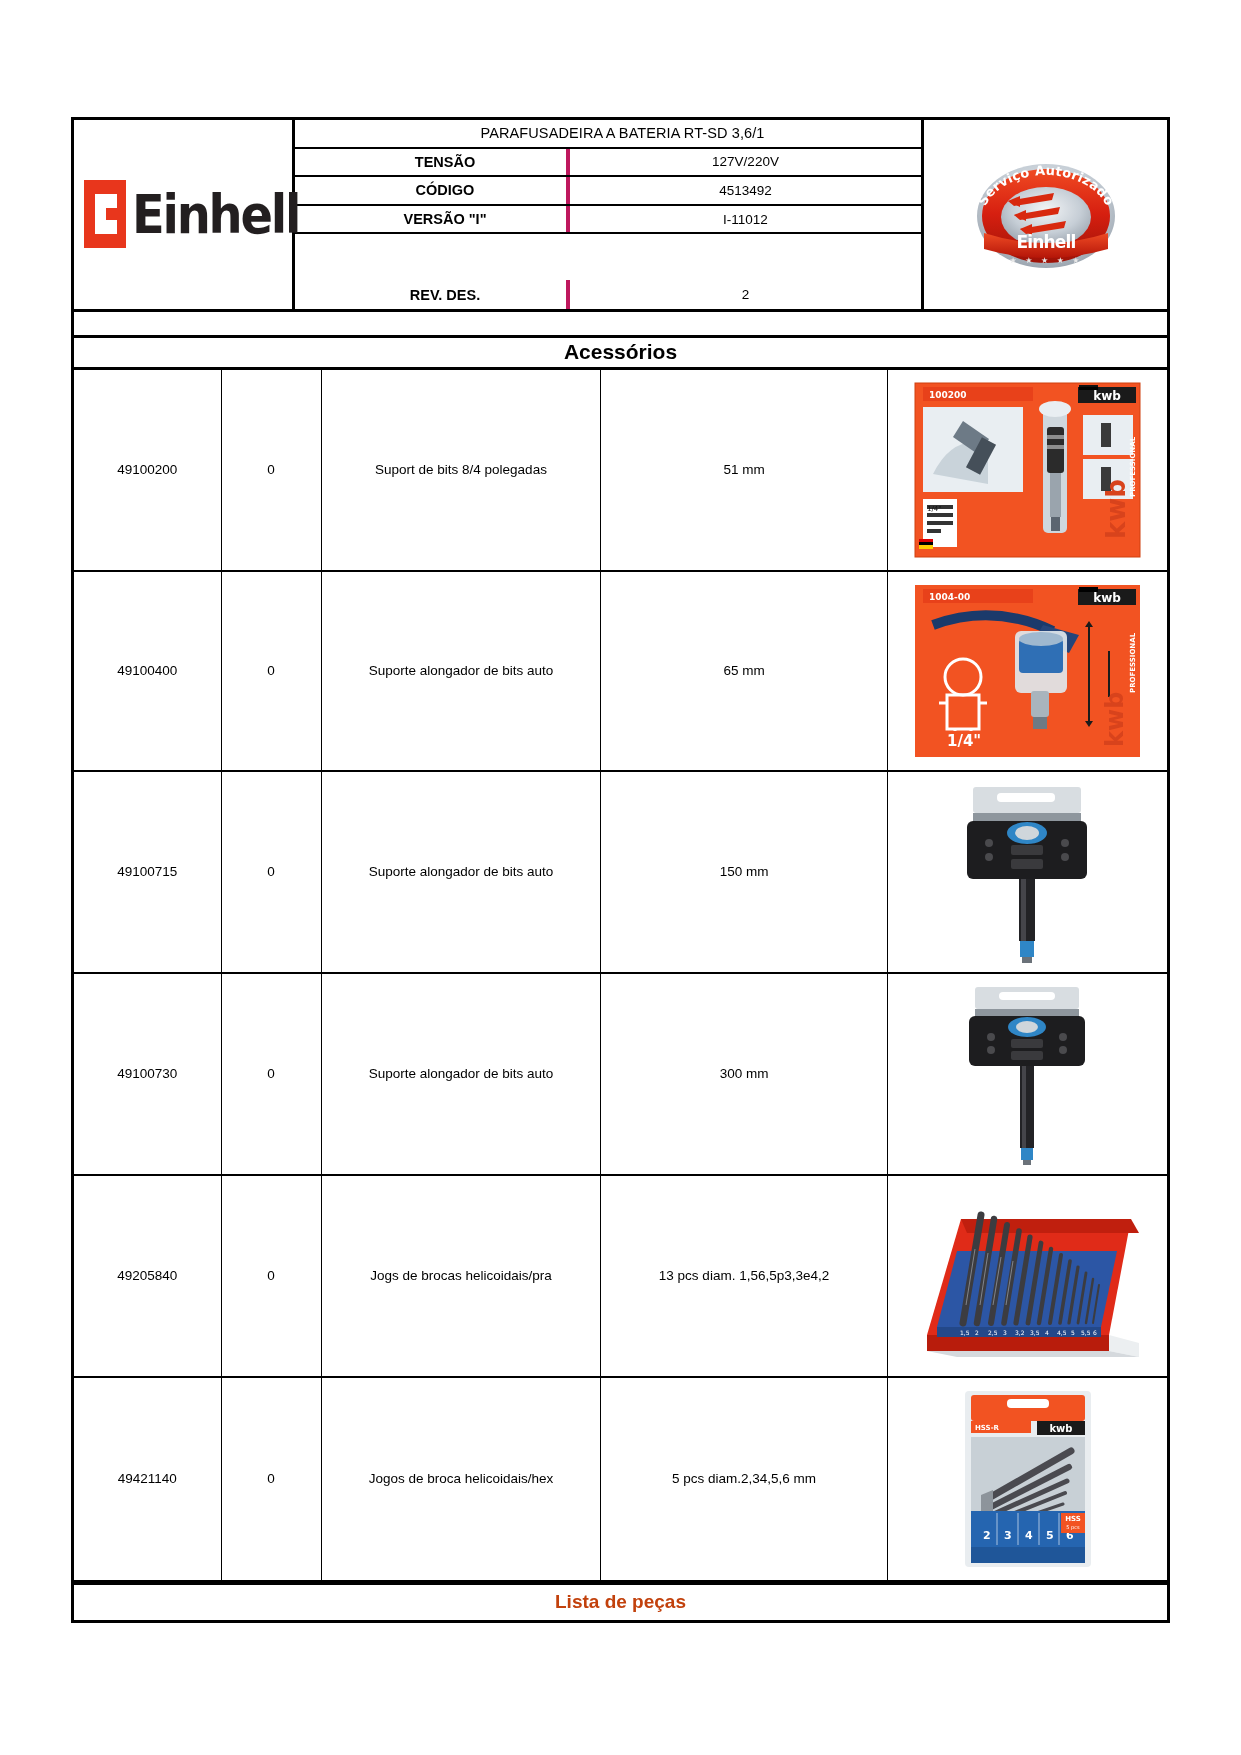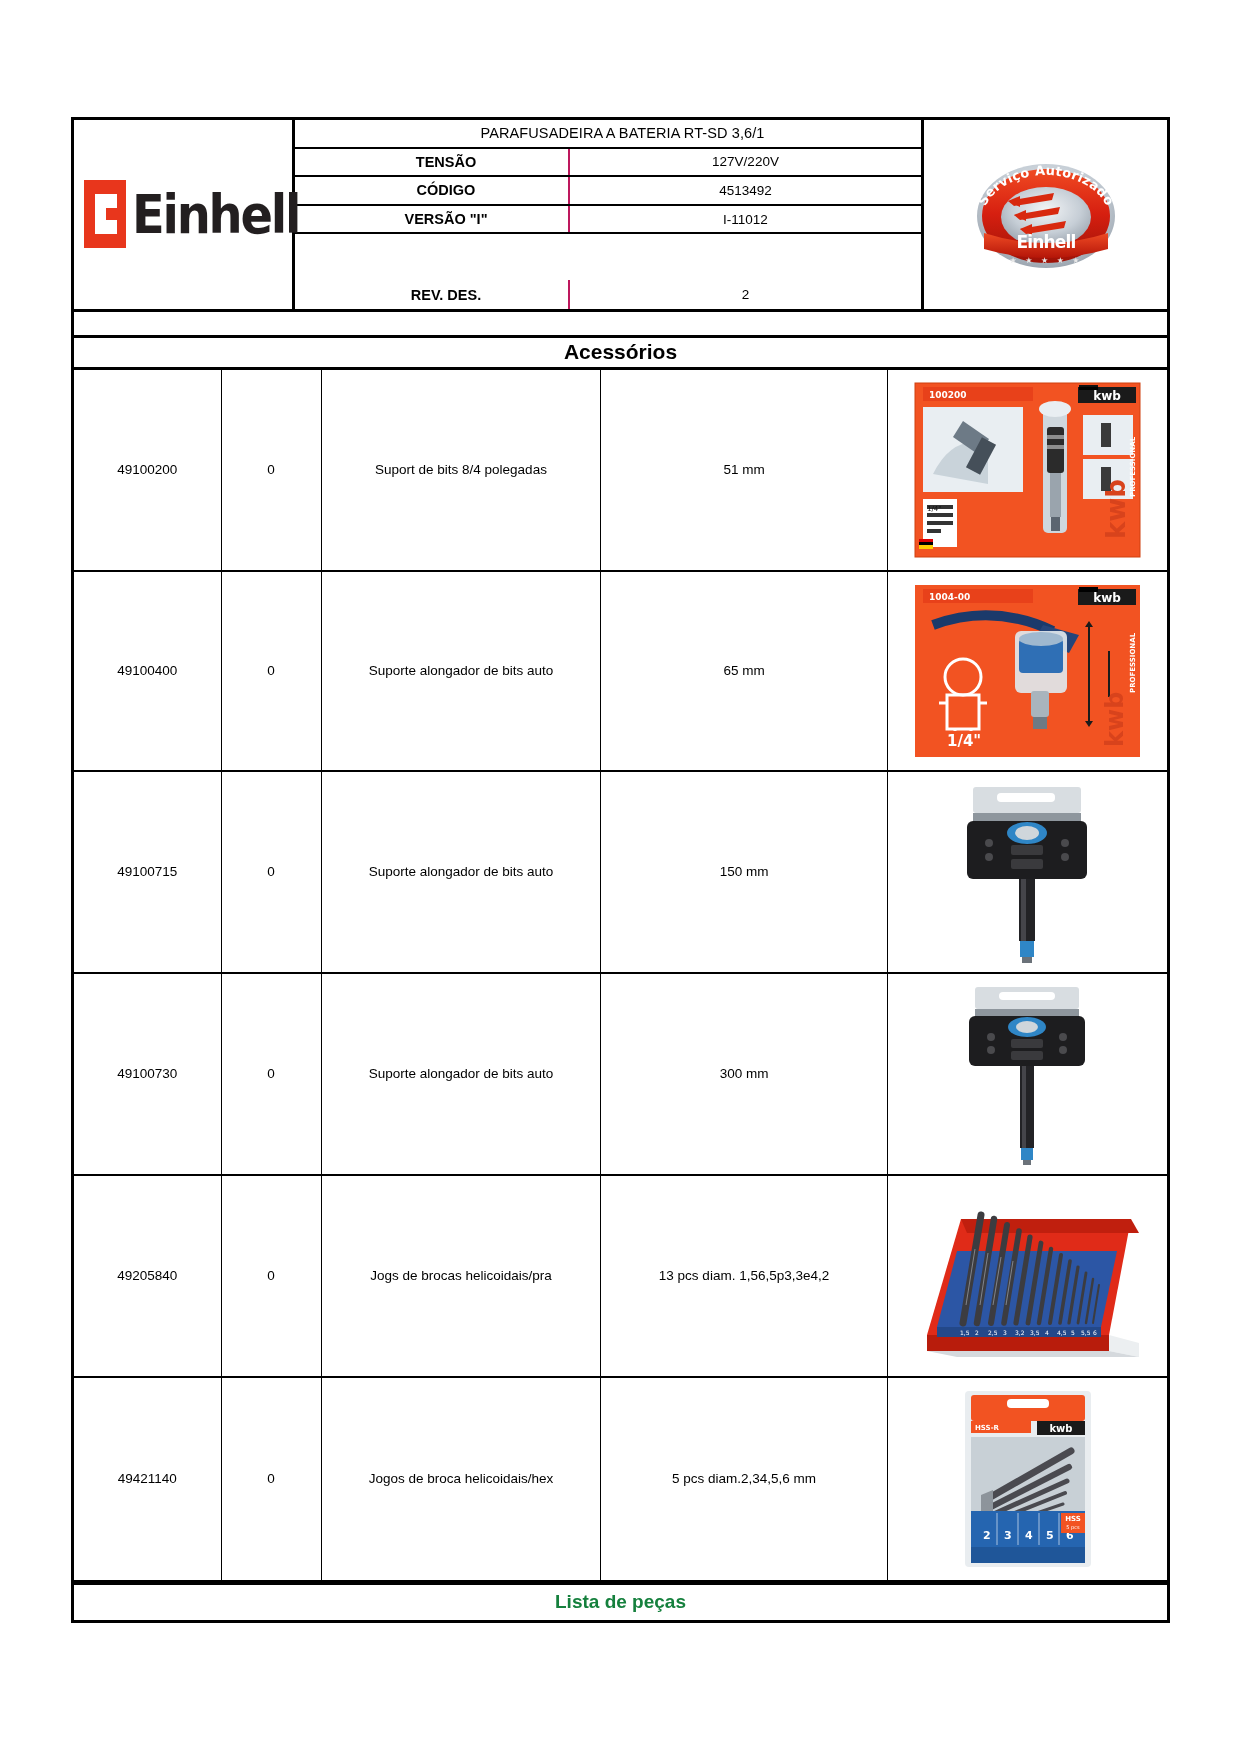--- a/index.html
+++ b/index.html
@@ -59,21 +59,21 @@
   }
   .hrow:last-child { border-bottom: none; margin-top: 46px; }
   .hrow-title {
     justify-content: center;
     align-items: center;
     font-size: 14.5px;
     letter-spacing: .1px;
   }
   .hcell-l {
     flex: 0 0 246px;
-    border-right: 2px solid #be185d;
+    border-right: 4px solid #be185d;
     display: flex; align-items: center; justify-content: center;
     font-weight: bold;
     font-size: 14.5px;
   }
   .hcell-r {
     flex: 1 1 auto;
     display: flex; align-items: center; justify-content: center;
     font-size: 13.5px;
   }
   .hrow-title > span {
@@ -180,21 +180,21 @@
 
   
   .footer {
     height: 38px;
     border-top: 3px solid #000;
     display: flex;
     align-items: center;
     justify-content: center;
     font-size: 19px;
     font-weight: bold;
-    color: #15803d;
+    color: #c2410c;
   }
 </style>
 </head>
 <body>
 
 <div class="page">
 
   <div class="hdr">
 
     <div class="hdr-logo">

